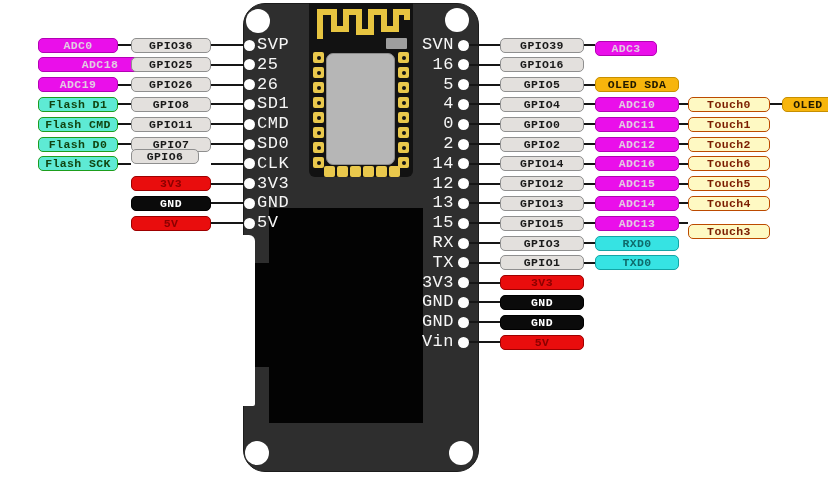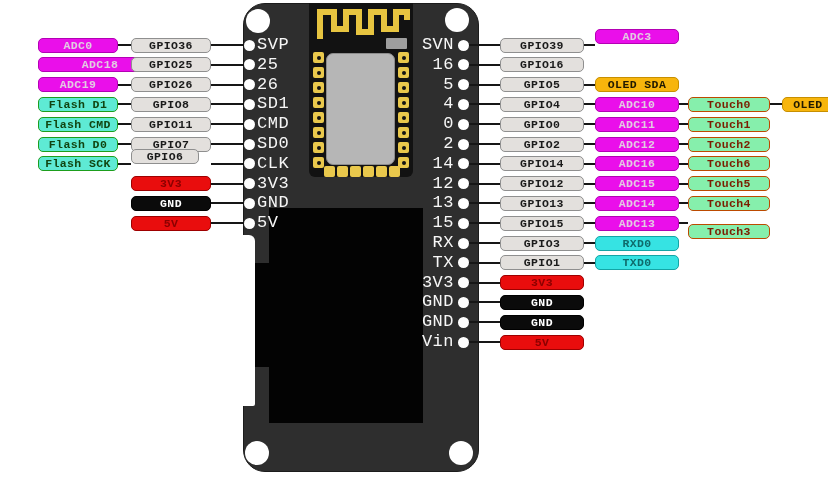--- a/index.html
+++ b/index.html
@@ -41,21 +41,21 @@
   .oled{position:absolute;background:#030303;}
   
   .badge{
     position:absolute;height:15px;border-radius:5px;border:1.5px solid;box-sizing:border-box;
     display:flex;align-items:center;justify-content:center;
     font-size:11.5px;font-weight:bold;letter-spacing:.4px;white-space:nowrap;z-index:6;
   }
   .gpio     {background:#e3e0dd;border-color:#8f8f8f;color:#1a1a1a;}
   .adc      {background:#ea0fea;border-color:#b400b4;color:#e2cbe2;}
   .flash    {background:#5eead4;border-color:#1d9e1d;color:#114511;}
-  .touch    {background:#86efac;border-color:#bc4a00;color:#7b1d00;}
+  .touch    {background:#fef9c3;border-color:#bc4a00;color:#7b1d00;}
   .oledtag  {background:#f7b50c;border-color:#c78f00;color:#211a00;}
   .uart     {background:#36e3e3;border-color:#13a5a5;color:#0f6b6b;}
   .power3v3, .power5v {background:#e90d0d;border-color:#9e0000;color:#8b0000;}
   .ground   {background:#0b0b0b;border-color:#000000;color:#ffffff;}
   .wire{position:absolute;height:2px;background:#161616;z-index:5;}
   .pin-hole{
     position:absolute;width:11px;height:11px;border-radius:50%;background:#ffffff;z-index:6;
   }
   .pin-name{
     position:absolute;height:20px;line-height:20px;font-size:17px;color:#f7f7f7;
@@ -164,21 +164,21 @@
       <div class="pin-name" style="left: 221px; top: 193.4px; width: 70px;">GND</div>
       <div class="badge power5v" style="left: 95px; top: 215.7px; width: 80px;">5V</div>
       <div class="wire" style="left: 175px; top: 222.2px; width: 34px;"></div>
       <div class="pin-hole" style="left: 207.5px; top: 217.7px;"></div>
       <div class="pin-name" style="left: 221px; top: 213.2px; width: 70px;">5V</div>
       <div class="pin-name right" style="left: 334px; top: 35px; width: 84px;">SVN</div>
       <div class="pin-hole" style="left: 421.5px; top: 39.5px;"></div>
       <div class="wire" style="left: 433px; top: 44px; width: 31px;"></div>
       <div class="badge gpio" style="left: 464px; top: 37.5px; width: 84px;">GPIO39</div>
       <div class="wire" style="left: 548px; top: 44px; width: 11px;"></div>
-      <div class="badge adc" style="left: 559px; top: 29px; width: 84px;">ADC3</div>
+      <div class="badge adc" style="left: 559px; top: 41px; width: 62px;">ADC3</div>
       <div class="pin-name right" style="left: 334px; top: 54.8px; width: 84px;">16</div>
       <div class="pin-hole" style="left: 421.5px; top: 59.3px;"></div>
       <div class="wire" style="left: 433px; top: 63.8px; width: 31px;"></div>
       <div class="badge gpio" style="left: 464px; top: 57.3px; width: 84px;">GPIO16</div>
       <div class="pin-name right" style="left: 334px; top: 74.6px; width: 84px;">5</div>
       <div class="pin-hole" style="left: 421.5px; top: 79.1px;"></div>
       <div class="wire" style="left: 433px; top: 83.6px; width: 31px;"></div>
       <div class="badge gpio" style="left: 464px; top: 77.1px; width: 84px;">GPIO5</div>
       <div class="wire" style="left: 548px; top: 83.6px; width: 11px;"></div>
       <div class="badge oledtag" style="left: 559px; top: 77.1px; width: 84px;">OLED SDA</div>

